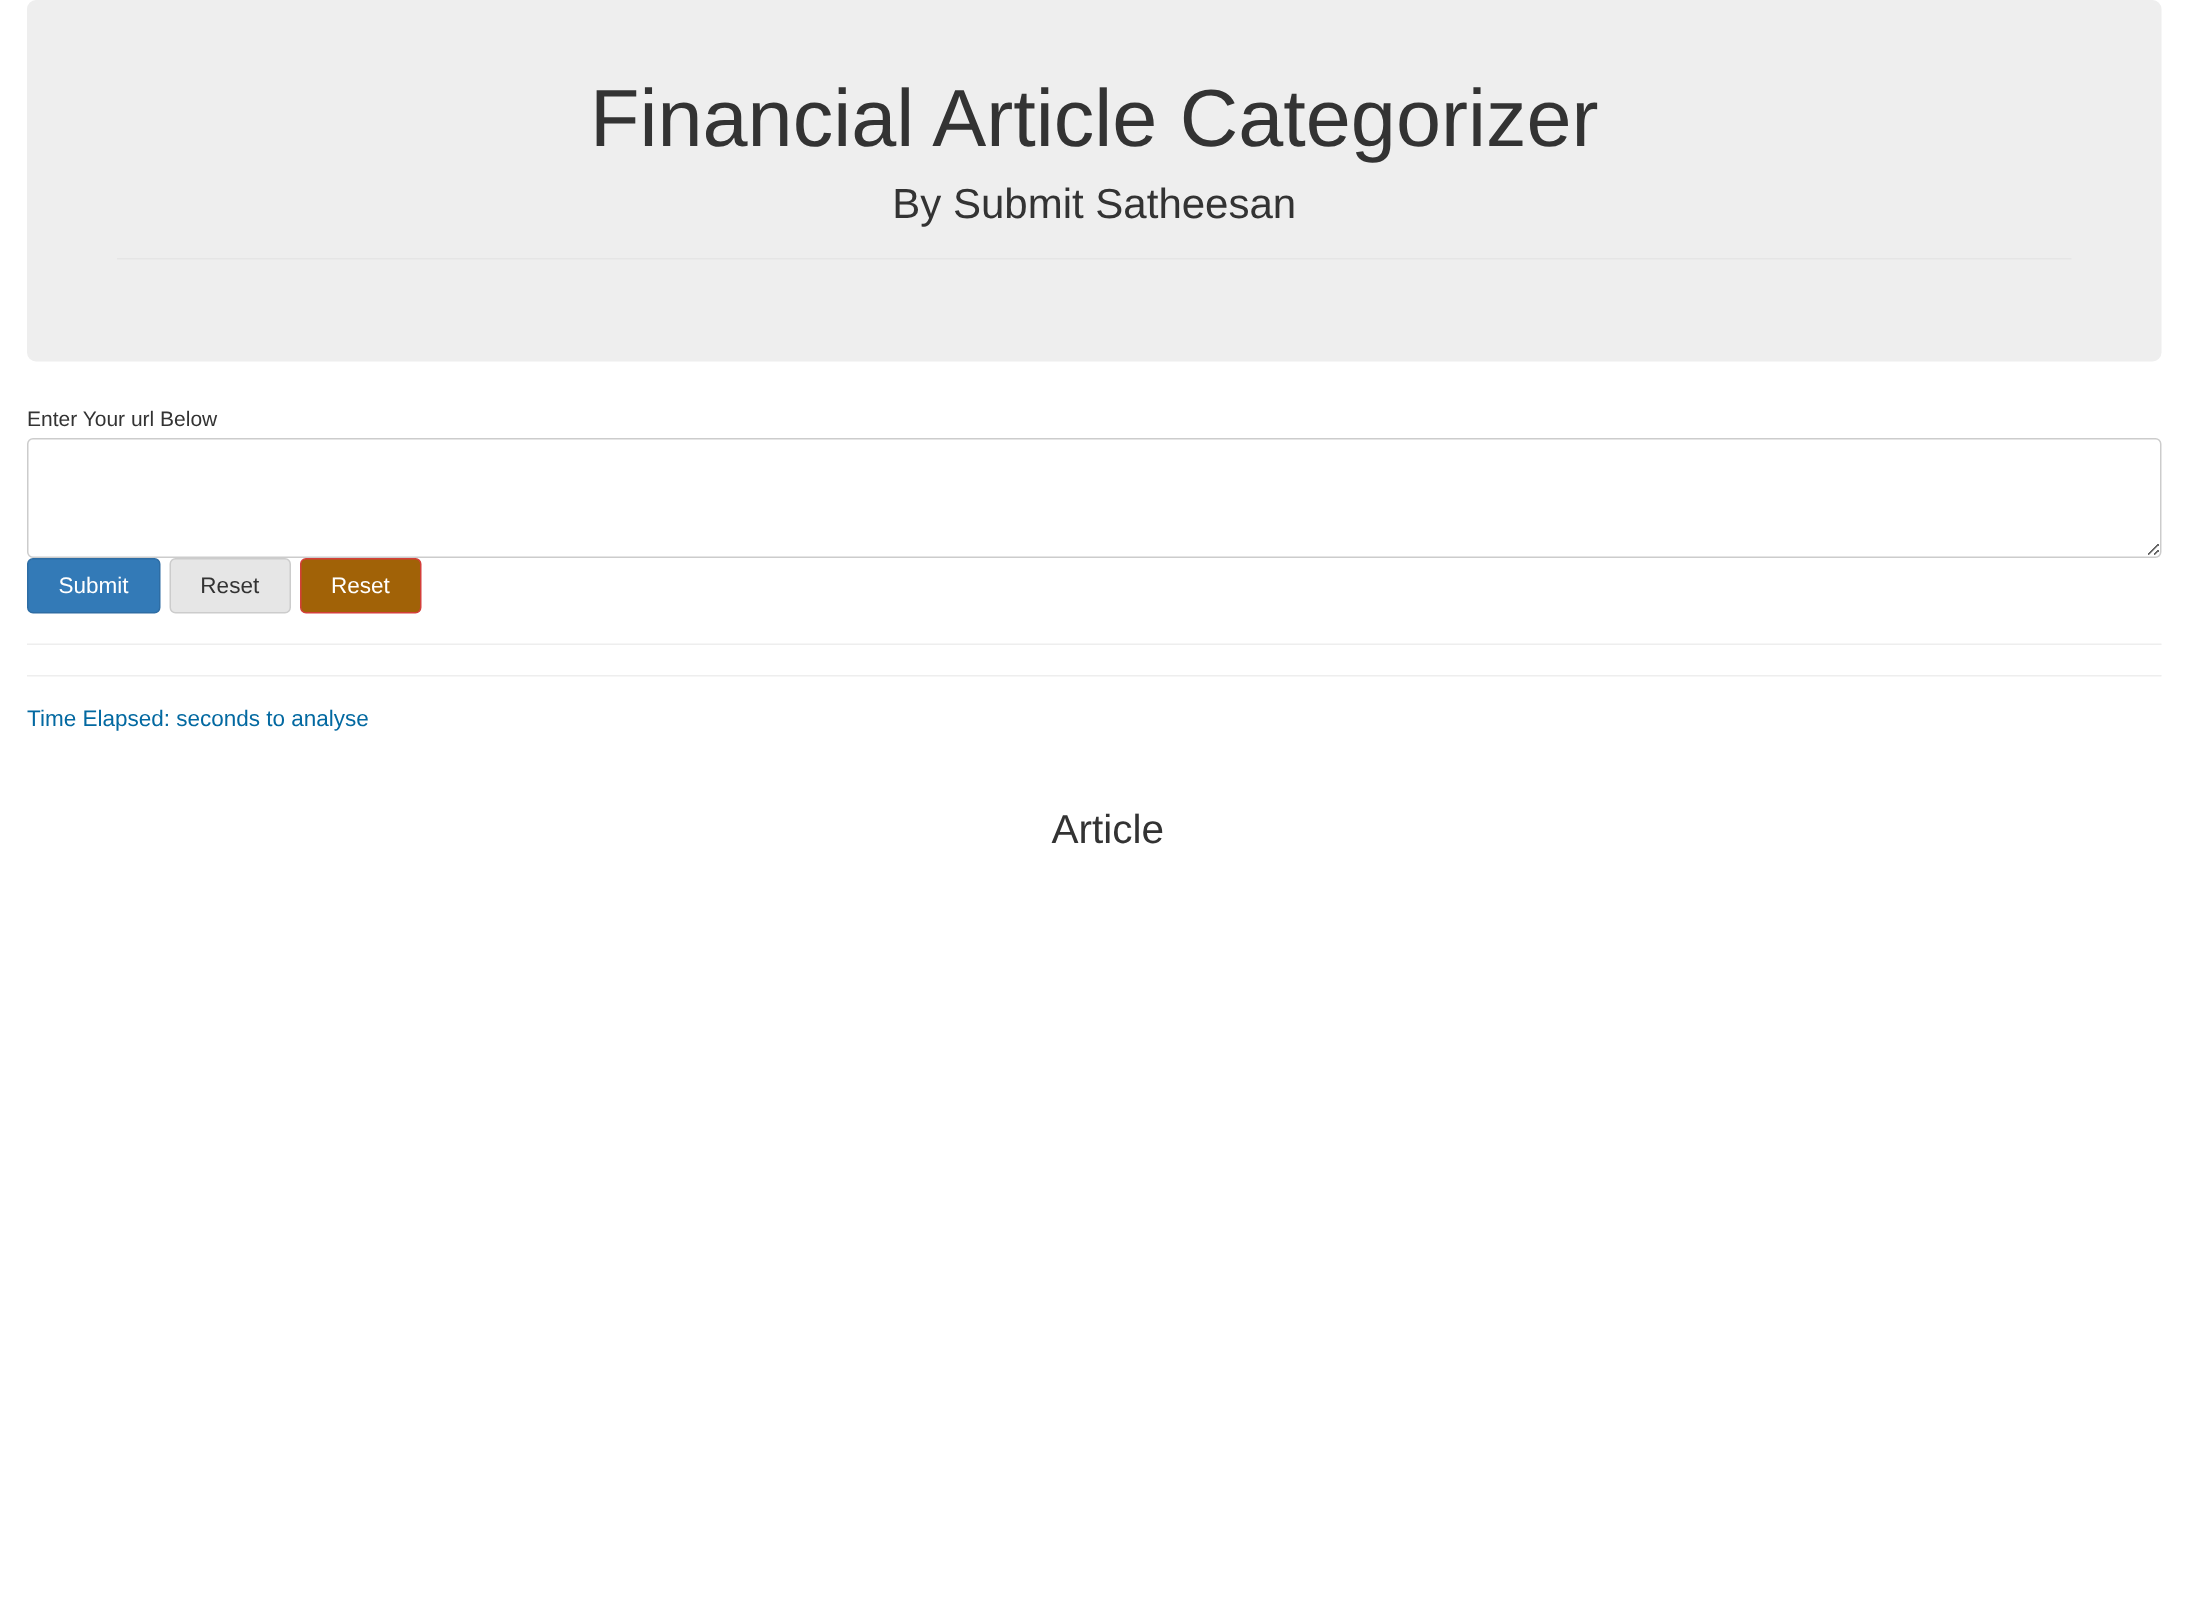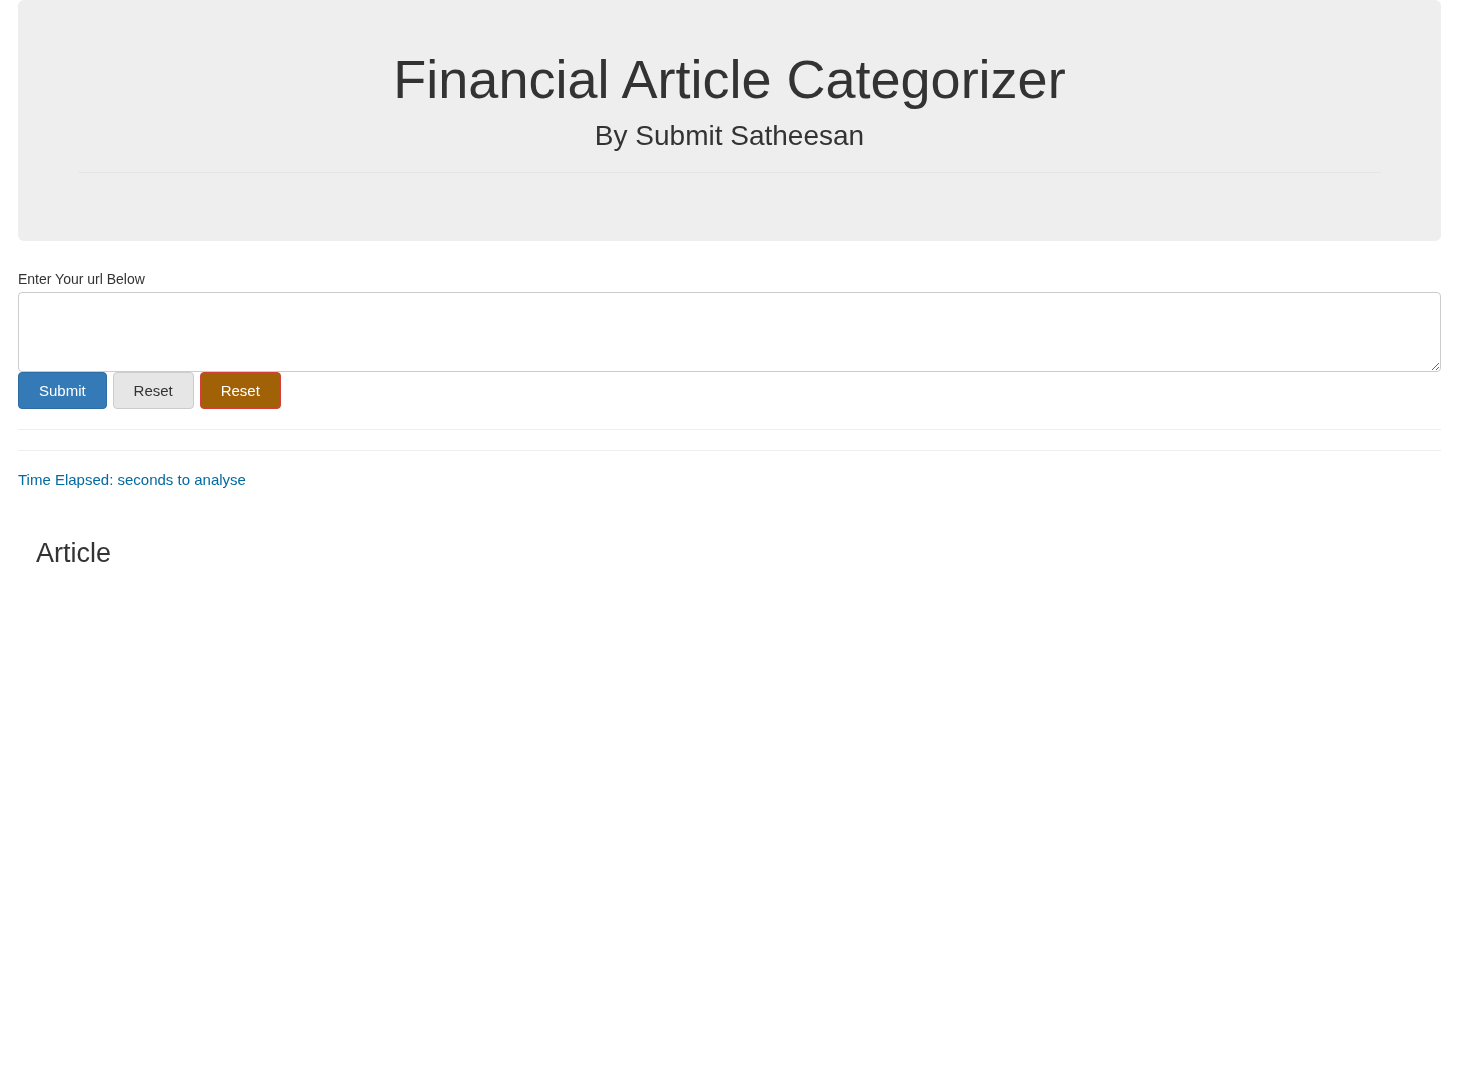--- a/index.html
+++ b/index.html
@@ -118,20 +118,21 @@
       padding-left: 18px;
     }
     .results-right {
       flex: 1;
       min-width: 380px;
     }
     .article-heading {
       font-size: 27px;
       font-weight: 400;
       margin-top: 10px;
+      text-align: center;
     }
     .category-label {
       font-size: 15px;
       margin-bottom: 10px;
       color: #333;
     }
     .alert {
       padding: 15px;
       border: 1px solid transparent;
       border-radius: 4px;

